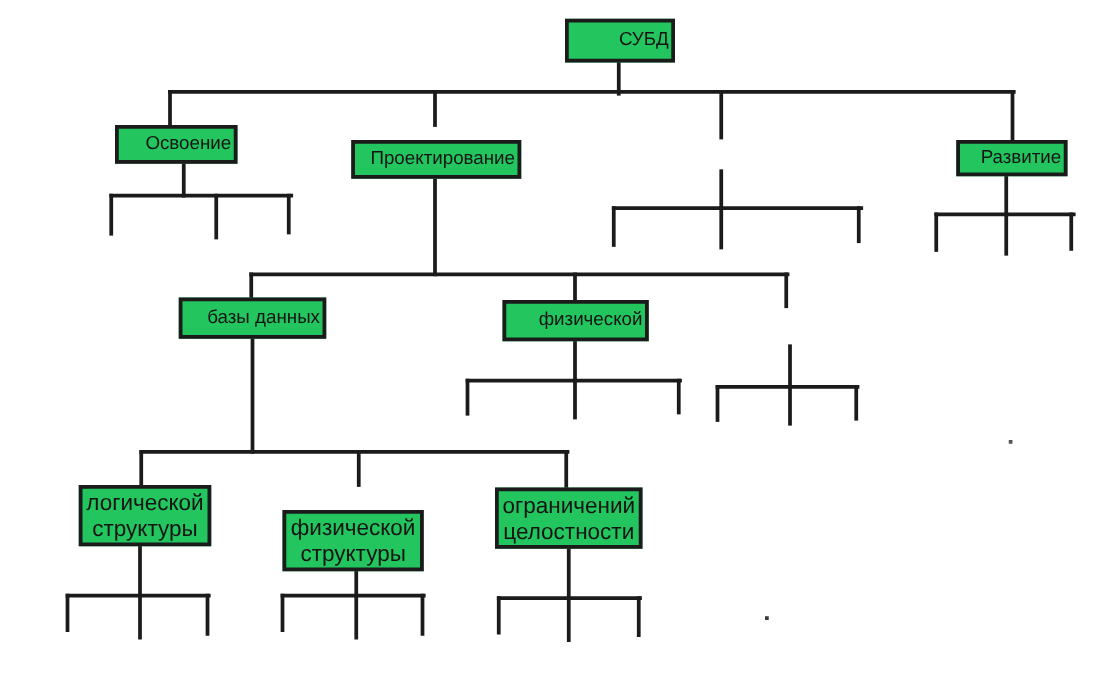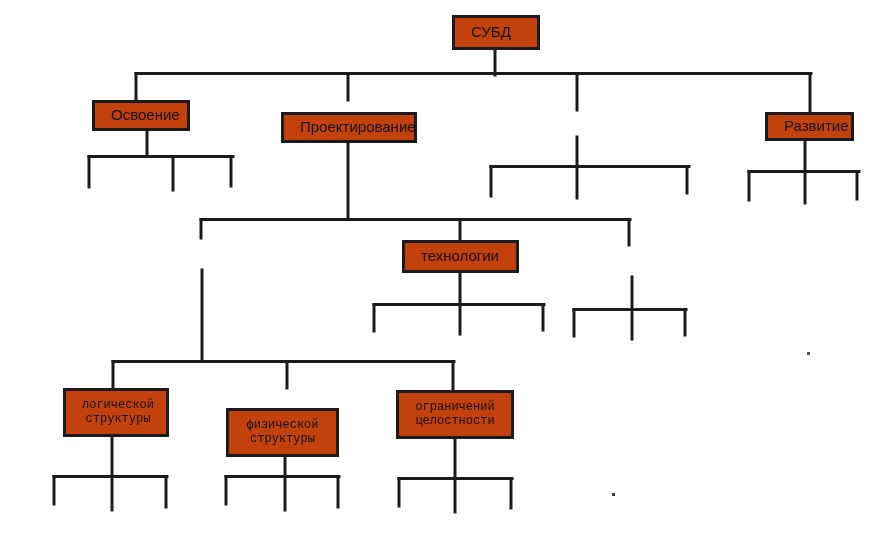--- a/index.html
+++ b/index.html
@@ -2,25 +2,25 @@
 <html><head>
 <meta charset="utf-8">
 <style>
   html,body{margin:0;padding:0;background:#ffffff;}
   .canvas{
     position:relative;width:883px;height:539px;background:#ffffff;
     font-family:"Liberation Sans",sans-serif;overflow:hidden;
   }
   .wires{position:absolute;left:0;top:0;width:883px;height:539px;}
   .node{
-    position:absolute;box-sizing:border-box;border:3px solid #1b1b1b;background:#c2410c;
-    display:flex;align-items:center;justify-content:flex-start;text-align:center;
-    color:#141414;font-size:15px;line-height:1.12;padding:1px 16px;
+    position:absolute;box-sizing:border-box;border:3px solid #1b1b1b;background:#22c55e;
+    display:flex;align-items:center;justify-content:flex-end;text-align:center;
+    color:#141414;font-size:15px;line-height:1.12;padding:1px 2px;
   }
-  .node.two-line{font-size:12px;font-family:Liberation Mono, monospace;}
+  .node.two-line{font-size:18px;}
   .node span{display:block;}
 </style>
 </head>
 <body>
 
 <div class="canvas">
 
   <svg class="wires" viewBox="0 0 883 539">
     <g stroke="#1b1b1b" stroke-width="3" stroke-linecap="square" fill="none">
 
@@ -106,23 +106,26 @@
 
   <div class="node" style="left:281px;top:112px;width:136px;height:31px">
     <span>Проектирование</span>
   </div>
 
 
   <div class="node" style="left:765px;top:112px;width:89px;height:29px">
     <span>Развитие</span>
   </div>
 
+  <div class="node" style="left:143px;top:238px;width:118px;height:33px">
+    <span>базы данных</span>
+  </div>
 
   <div class="node" style="left:402px;top:240px;width:117px;height:33px">
-    <span>технологии</span>
+    <span>физической</span>
   </div>
 
 
   <div class="node two-line" style="left:63px;top:388px;width:106px;height:49px">
     <span>логической структуры</span>
   </div>
 
   <div class="node two-line" style="left:226px;top:408px;width:113px;height:49px">
     <span>физической структуры</span>
   </div>

